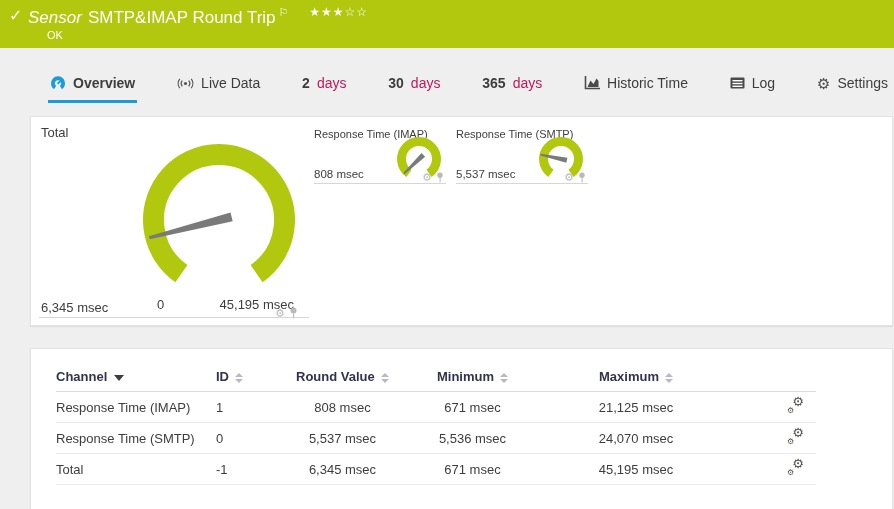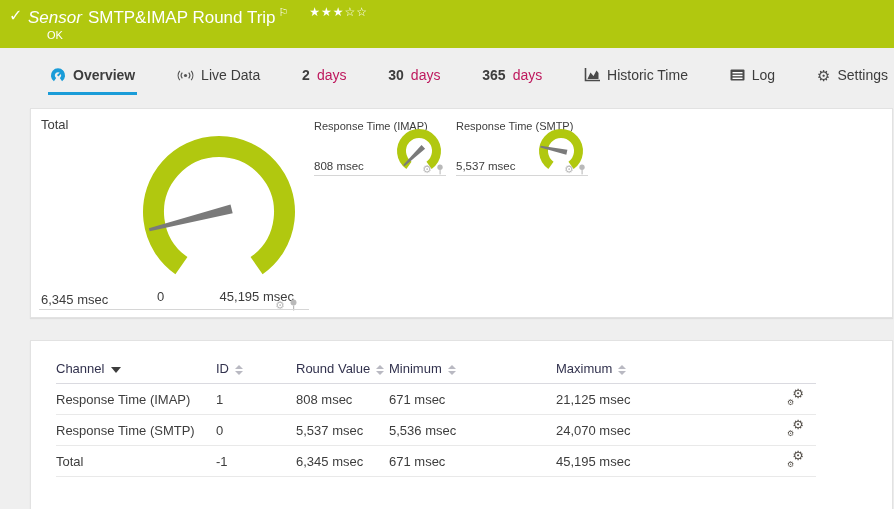--- a/index.html
+++ b/index.html
@@ -33,21 +33,21 @@
   .stars{
     display:inline-block;margin-left:16px;font-size:12px;vertical-align:super;
     letter-spacing:1px;cursor:pointer;
   }
   .status-ok{
     position:absolute;left:47px;top:29px;font-size:11px;font-weight:normal;
   }
   
   .tabs{
     display:flex;justify-content:space-between;align-items:center;
-    padding:13px 4px 0 48px;
+    padding:21px 4px 0 48px;
     gap:36px;
   }
   .tab{
     display:flex;align-items:center;gap:7px;
     padding:6px 2px 9px 2px;font-size:14px;color:#3d3d3d;cursor:pointer;
     border-bottom:3px solid transparent;white-space:nowrap;
   }
   .tab .num{font-weight:bold;}
   .tab .unit{color:#be185d;}
   .tab.active{border-bottom-color:var(--blue);font-weight:bold;}
@@ -79,25 +79,25 @@
   .div-imap{left:283px;top:66px;width:132px;}
   .div-smtp{left:425px;top:66px;width:132px;}
   
   table{
     border-collapse:collapse;margin:14px 0 0 25px;table-layout:fixed;
     font-size:13px;color:var(--txt);
   }
   col.c-channel{width:160px;} col.c-id{width:80px;} col.c-last{width:93px;}
   col.c-min{width:167px;} col.c-max{width:160px;} col.c-set{width:100px;}
   th{
-    text-align:left;font-weight:normal;color:var(--hdrtxt);
+    text-align:left;font-weight:bold;color:var(--hdrtxt);
     padding:6px 0 7px 0;border-bottom:1px solid #dadae0;white-space:nowrap;
     cursor:pointer;
   }
-  th.num,td.num{text-align:left;}
+  th.num,td.num{text-align:center;}
   td{padding:6px 0;border-bottom:1px solid #e9e9e9;height:15px;}
   td.set{text-align:right;padding-right:12px;}
   .sort{display:inline-block;vertical-align:middle;margin-left:6px;}
   .sort .up{width:0;height:0;border-left:4px solid transparent;border-right:4px solid transparent;
     border-bottom:4px solid #b9b9c2;margin-bottom:2px;}
   .sort .dn{width:0;height:0;border-left:4px solid transparent;border-right:4px solid transparent;
     border-top:4px solid #b9b9c2;}
   .sort-active{display:inline-block;vertical-align:middle;margin-left:7px;
     width:0;height:0;border-left:5px solid transparent;border-right:5px solid transparent;
     border-top:6px solid #3d3d3d;}

